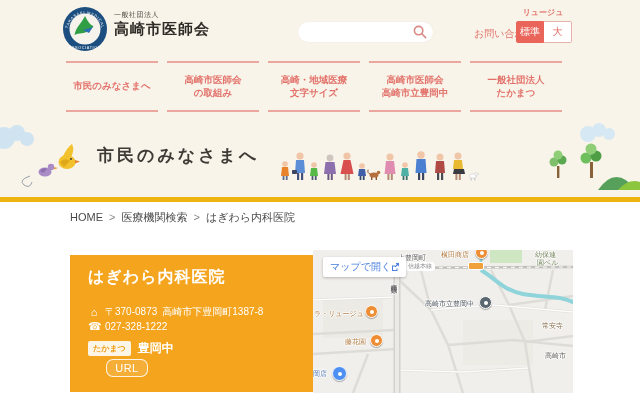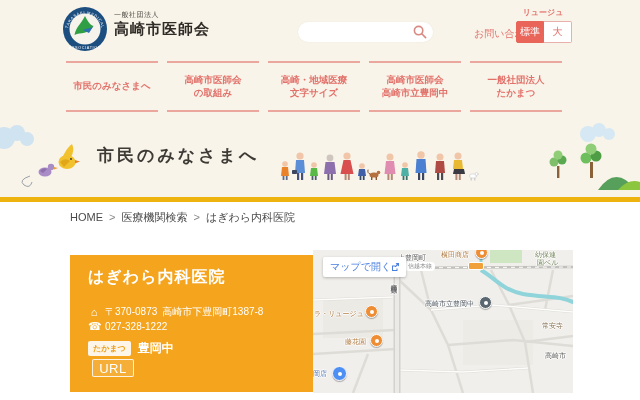--- a/index.html
+++ b/index.html
@@ -39,23 +39,23 @@
   .crumbs .sep{margin:0 6px;color:#888}
   
   .card{position:absolute;left:70px;top:53px;width:243px;height:137px;background:#f4a41d;color:#fff}
   .card h2{position:absolute;left:18px;top:12px;margin:0;font-size:16px;font-weight:bold;letter-spacing:1px}
   .crow{position:absolute;left:18px;font-size:10px;display:flex;align-items:center;gap:5px;white-space:nowrap}
   .crow .ic{font-size:11px;width:12px;text-align:center}
   .addr{top:50px}.tel{top:65px}
   .district{position:absolute;left:18px;top:85px;display:flex;align-items:center;gap:7px}
   .badge{background:#fdf6e8;color:#ef9d13;font-size:8px;font-weight:bold;padding:2px 5px;border-radius:2px}
   .dval{font-size:12px;font-weight:bold}
-  .urlbtn{position:absolute;left:22px;top:104px;width:40px;height:16px;border:1px solid rgba(255,255,255,.85);
-          background:rgba(255,255,255,.12);color:#fff;font-size:13px;display:flex;align-items:center;justify-content:center;
-          border-radius:2px;cursor:pointer;letter-spacing:.5px}
+  .urlbtn{position:absolute;left:36px;top:104px;width:40px;height:16px;border:1px solid rgba(255,255,255,.85);
+          background:rgba(255,255,255,.12);color:#fff;font-size:11px;display:flex;align-items:center;justify-content:center;
+          border-radius:7px;cursor:pointer;letter-spacing:.5px}
   
   .map{position:absolute;left:313px;top:48px;width:260px;height:143px;background:#f1efeb;overflow:hidden}
   .map svg.base{position:absolute;left:0;top:0}
   .maplabel{position:absolute;font-size:7px;color:#5d5d5d;white-space:nowrap;
             text-shadow:1px 0 0 #fff,-1px 0 0 #fff,0 1px 0 #fff,0 -1px 0 #fff;z-index:3}
   .poi-name{color:#b0793f}
   .poi{position:absolute;border-radius:50%;border:1.5px solid #fff;box-shadow:0 1px 1px rgba(0,0,0,.3);
        box-sizing:border-box;z-index:3;cursor:pointer}
   .poi::after{content:"";position:absolute;left:50%;top:50%;width:4px;height:4px;margin:-2px 0 0 -2px;
               background:#fff;border-radius:50%}

